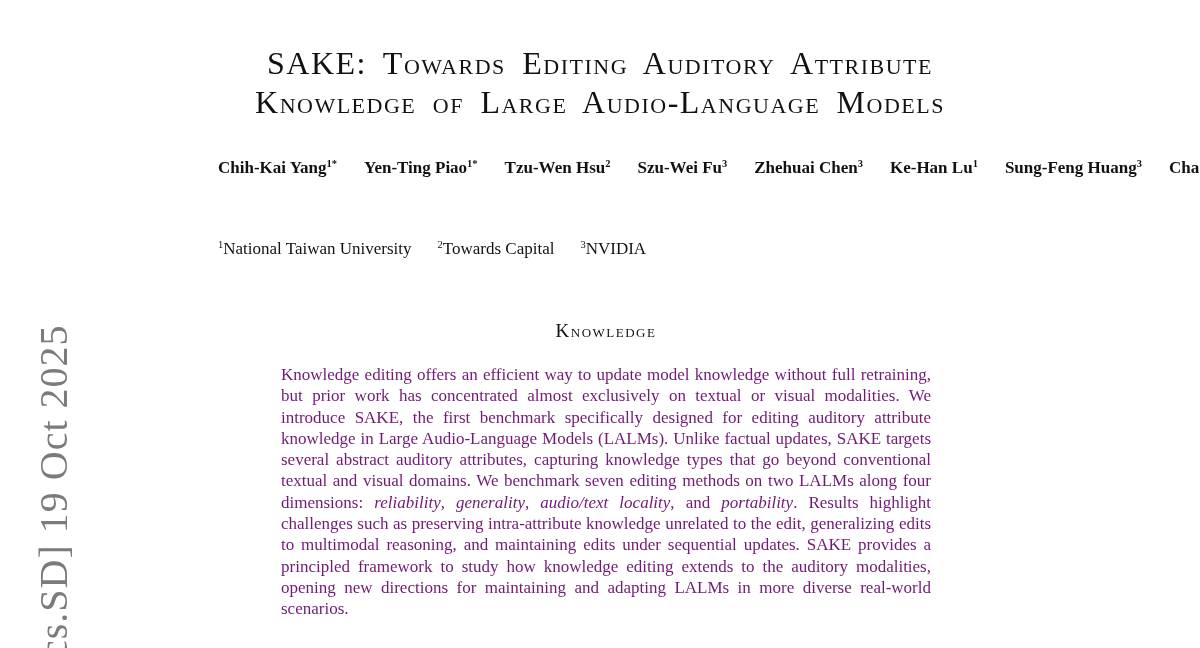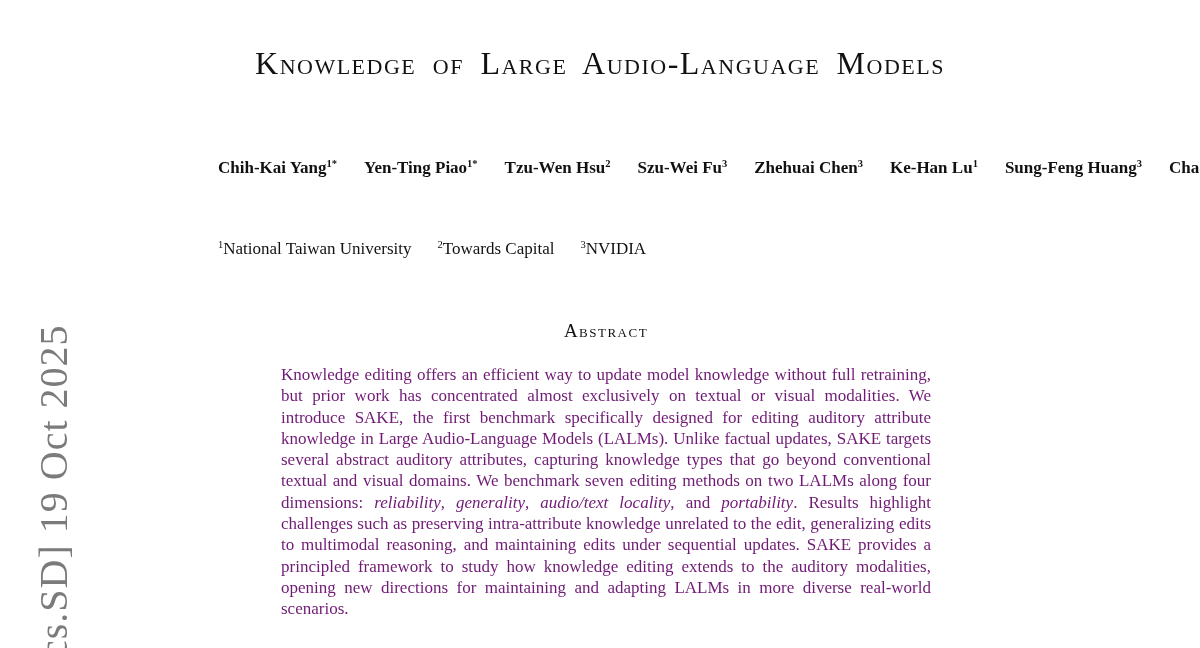--- a/index.html
+++ b/index.html
@@ -92,25 +92,26 @@
   }
 </style>
 </head>
 <body>
 
 <div class="page">
 
   <div class="watermark" style="color: rgb(123, 123, 123);">cs.SD] 19 Oct 2025</div>
 
   <div class="title-block">
+    <div>SAKE: Towards Editing Auditory Attribute</div>
     <div>Knowledge of Large Audio-Language Models</div>
   </div>
 
   <div class="authors"><span class="author"><span>Chih-Kai Yang</span><sup>1*</sup></span><span class="author"><span>Yen-Ting Piao</span><sup>1*</sup></span><span class="author"><span>Tzu-Wen Hsu</span><sup>2</sup></span><span class="author"><span>Szu-Wei Fu</span><sup>3</sup></span><span class="author"><span>Zhehuai Chen</span><sup>3</sup></span><span class="author"><span>Ke-Han Lu</span><sup>1</sup></span><span class="author"><span>Sung-Feng Huang</span><sup>3</sup></span><span class="author"><span>Chao-Han Huck Yang</span></span></div>
 
   <div class="affiliations"><span class="affiliation"><sup>1</sup><span>National Taiwan University</span></span><span class="affiliation"><sup>2</sup><span>Towards Capital</span></span><span class="affiliation"><sup>3</sup><span>NVIDIA</span></span></div>
 
   <div class="abstract-wrap">
-    <div class="abstract-heading">Abstract</div>
+    <div class="abstract-heading">Knowledge</div>
     <div class="abstract-text">Knowledge editing offers an efficient way to update model knowledge without full retraining, but prior work has concentrated almost exclusively on textual or visual modalities. We introduce SAKE, the first benchmark specifically designed for editing auditory attribute knowledge in Large Audio-Language Models (LALMs). Unlike factual updates, SAKE targets several abstract auditory attributes, capturing knowledge types that go beyond conventional textual and visual domains. We benchmark seven editing methods on two LALMs along four dimensions: <i>reliability</i>, <i>generality</i>, <i>audio/text locality</i>, and <i>portability</i>. Results highlight challenges such as preserving intra-attribute knowledge unrelated to the edit, generalizing edits to multimodal reasoning, and maintaining edits under sequential updates. SAKE provides a principled framework to study how knowledge editing extends to the auditory modalities, opening new directions for maintaining and adapting LALMs in more diverse real-world scenarios.</div>
   </div>
 
 </div>
 
 </body></html>

